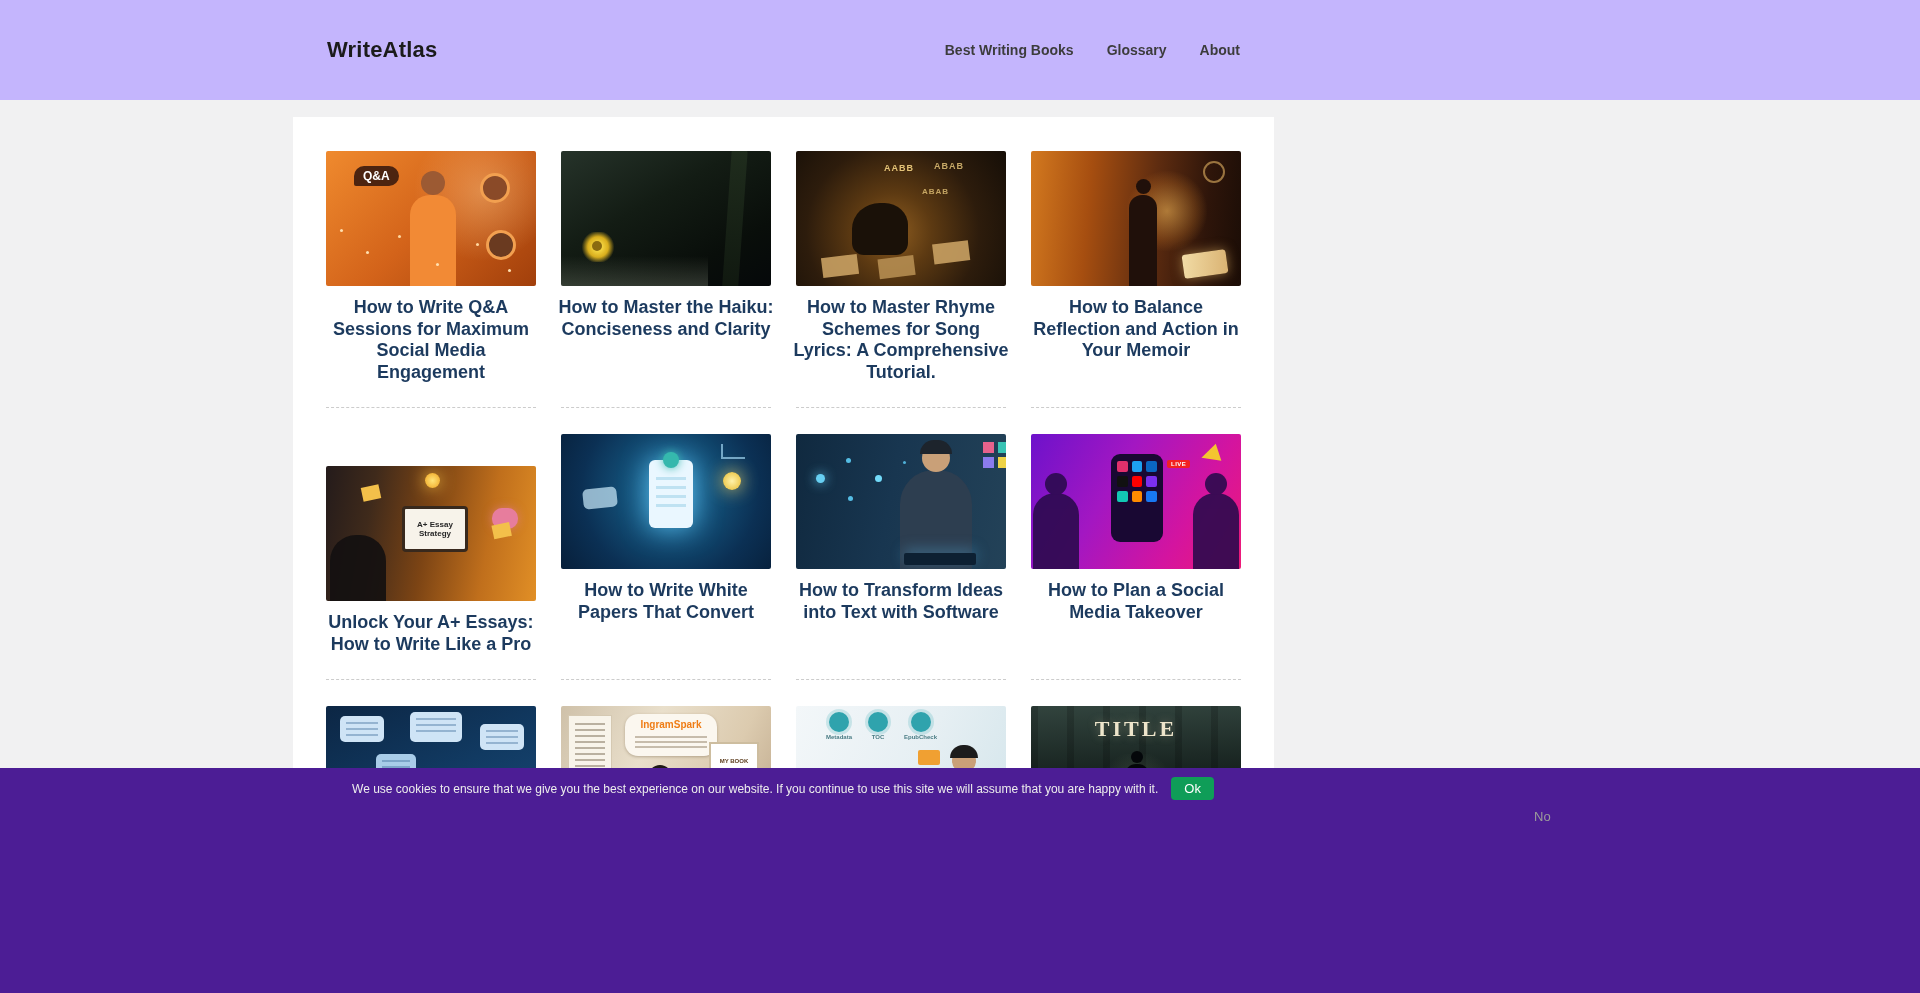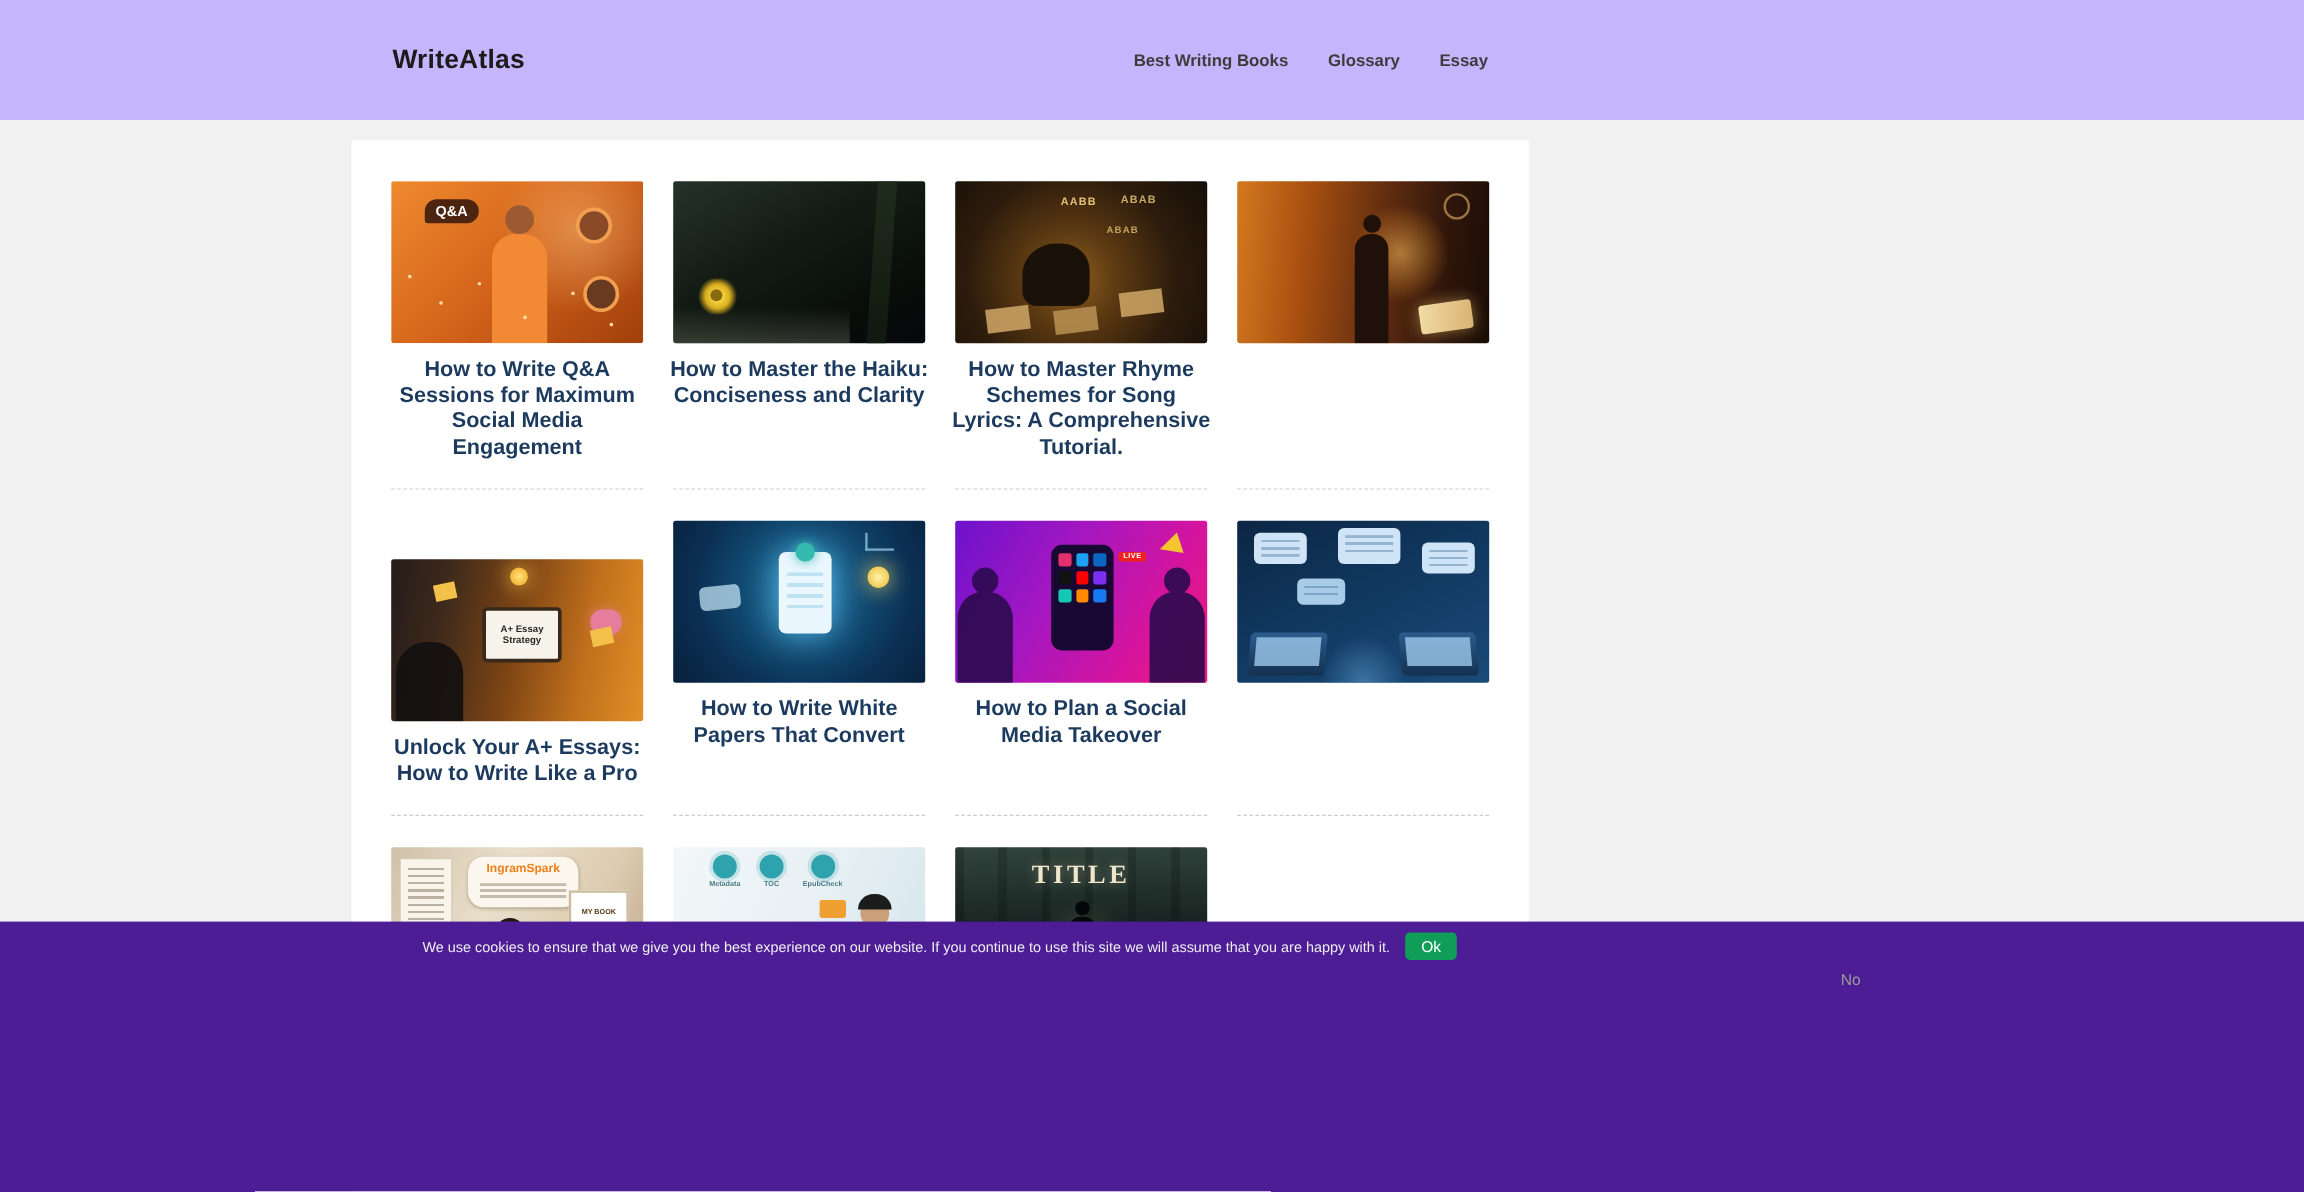--- a/index.html
+++ b/index.html
@@ -211,21 +211,21 @@
 </style>
 </head>
 <body>
 
 <header>
   <div class="header-inner">
     <a class="logo">WriteAtlas</a>
     <nav>
       <a>Best Writing Books</a>
       <a>Glossary</a>
-      <a>Essay</a>
+      <a>About</a>
     </nav>
   </div>
 </header>
 
 <main>
   <div class="grid">
 
     <article class="card">
       <a class="thumb t1">
         <span class="badge">Q&amp;A</span>
@@ -255,20 +255,21 @@
       </a>
       <h2 class="post-title">How to Master Rhyme Schemes for Song Lyrics: A Comprehensive Tutorial.</h2>
     </article>
 
     <article class="card">
       <a class="thumb t4">
         <span class="fig"></span>
         <span class="book"></span>
         <span class="clock"></span>
       </a>
+      <h2 class="post-title">How to Balance Reflection and Action in Your Memoir</h2>
     </article>
 
     <article class="card">
       <a class="thumb t5">
         <span class="sil"></span>
         <span class="screen">A+ Essay Strategy</span>
         <span class="bulb"></span>
         <span class="brain"></span>
         <span class="note"></span>
       </a>
@@ -278,20 +279,29 @@
     <article class="card">
       <a class="thumb t6">
         <span class="tab"></span>
         <span class="bulb"></span>
         <span class="hand"></span>
         <span class="graph"></span>
       </a>
       <h2 class="post-title">How to Write White Papers That Convert</h2>
     </article>
 
+    <article class="card">
+      <a class="thumb t7">
+        <span class="net"></span>
+        <span class="fig"></span>
+        <span class="notes"></span>
+        <span class="lap"></span>
+      </a>
+      <h2 class="post-title">How to Transform Ideas into Text with Software</h2>
+    </article>
 
     <article class="card">
       <a class="thumb t8">
         <span class="pep"></span>
         <span class="pep right"></span>
         <span class="phone">
           <span></span>
             <span></span>
             <span></span>
             <span></span>

